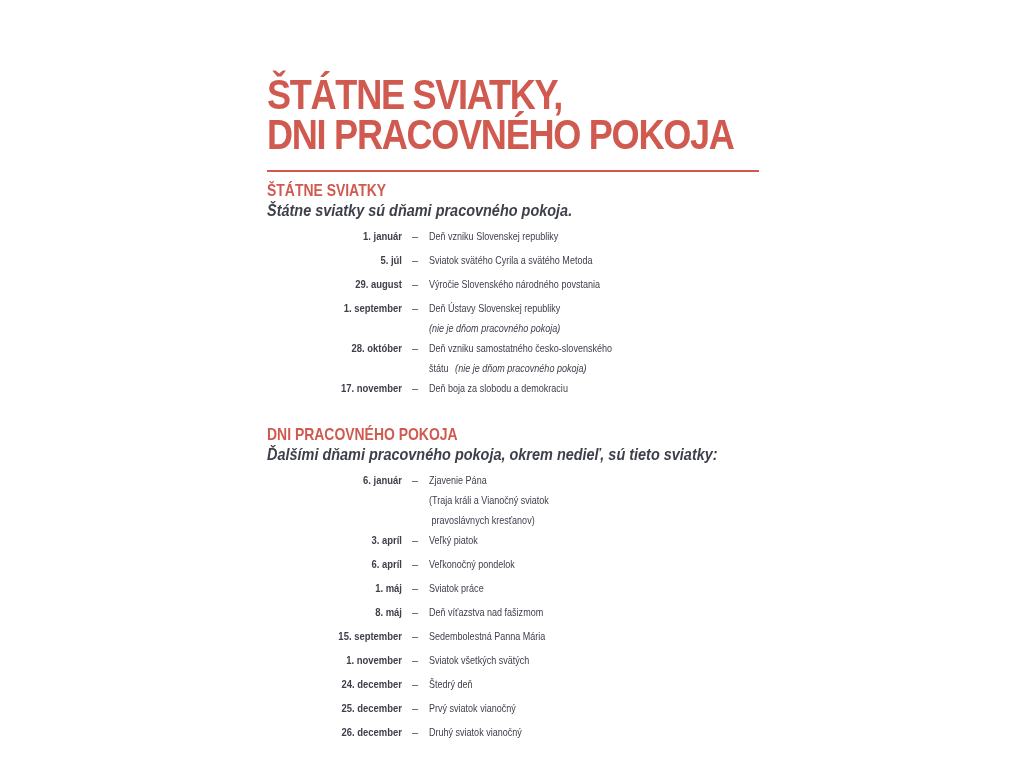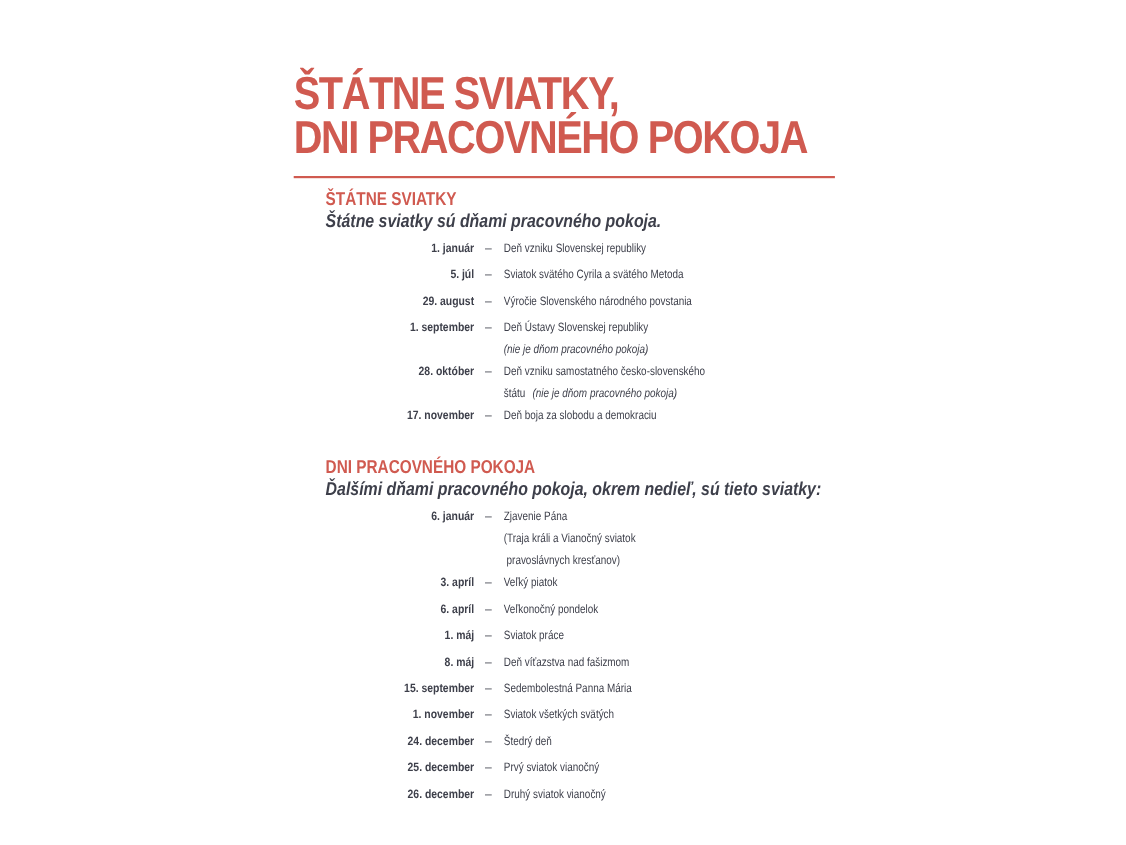--- a/index.html
+++ b/index.html
@@ -1,28 +1,28 @@
 <!DOCTYPE html>
 <html><head>
   <meta charset="utf-8">
   <style>
     html, body { margin: 0; padding: 0; }
     body {
       width: 1024px; height: 768px; background: #ffffff; position: relative; overflow: hidden;
       font-family: "Liberation Sans", "DejaVu Sans", sans-serif; color: #3d3f4a;
     }
-    .page { position: absolute; left: 267px; top: 65px; width: 492px; }
+    .page { position: absolute; left: 267px; top: 75px; width: 492px; }
     .title {
       color: #d05a50; font-weight: bold; font-size: 42px; line-height: 40px;
       letter-spacing: -1.5px; transform: scaleX(0.86); transform-origin: left top;
       white-space: nowrap; margin: 0;
     }
     .title-line { display: block; }
     .rule { position: absolute; left: 0; top: 95px; width: 492px; height: 2px; background: #d05a50; }
-    .section { position: absolute; left: 0; width: 500px; margin-left: 29px; }
+    .section { position: absolute; left: 0; width: 500px; }
     .sec-head {
       color: #d05a50; font-weight: bold; font-size: 17px; line-height: 20px;
       transform: scaleX(0.82); transform-origin: left top; white-space: nowrap;
     }
     .sec-intro {
       font-weight: bold; font-style: italic; font-size: 17px; line-height: 20px;
       transform: scaleX(0.85); transform-origin: left top; white-space: nowrap; color: #3d3f4a;
     }
     .rows { margin-top: 5px; }
     .row { position: relative; min-height: 24px; font-size: 11px; line-height: 20px; }

